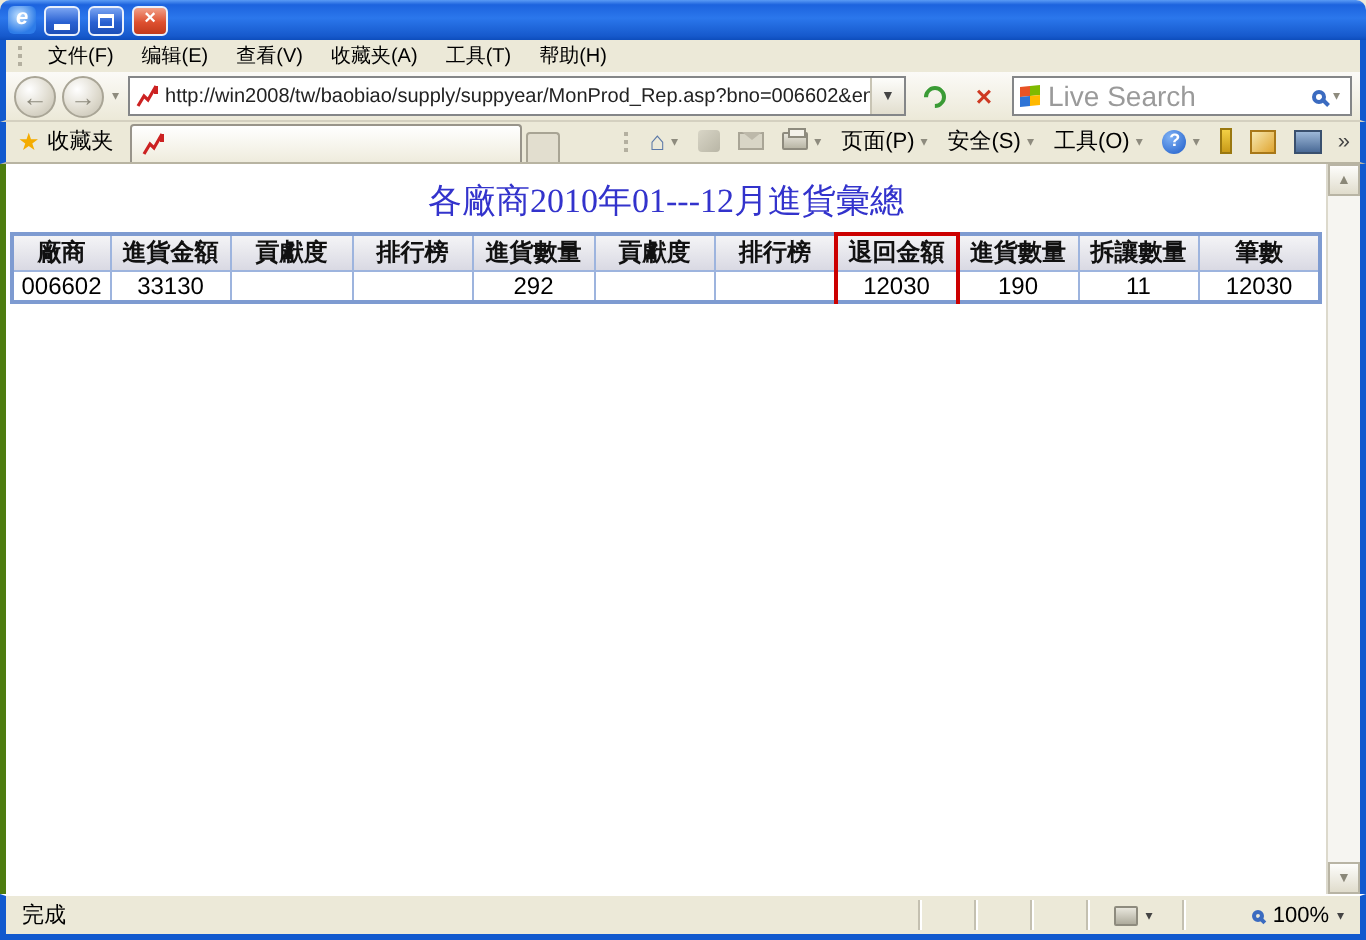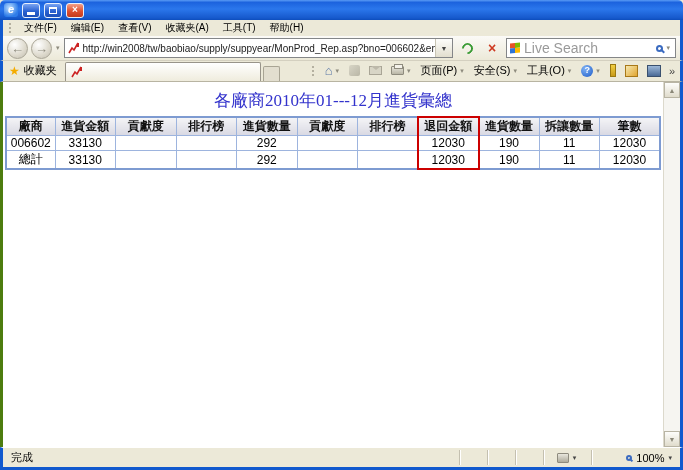--- a/index.html
+++ b/index.html
@@ -277,33 +277,20 @@
             <td></td>
             <td></td>
             <td>292</td>
             <td></td>
             <td></td>
             <td class="hl-mid">12030</td>
             <td>190</td>
             <td>11</td>
             <td>12030</td>
           </tr>
-          <tr>
-            <td class="vendor">總計</td>
-            <td>33130</td>
-            <td></td>
-            <td></td>
-            <td>292</td>
-            <td></td>
-            <td></td>
-            <td class="hl-bot">12030</td>
-            <td>190</td>
-            <td>11</td>
-            <td>12030</td>
-          </tr>
         </tbody>
       </table>
     </div>
     <div class="scrollbar">
       <span class="sb-btn">▲</span>
       <span class="sb-btn">▼</span>
     </div>
   </div>
 
   <div class="statusbar">

